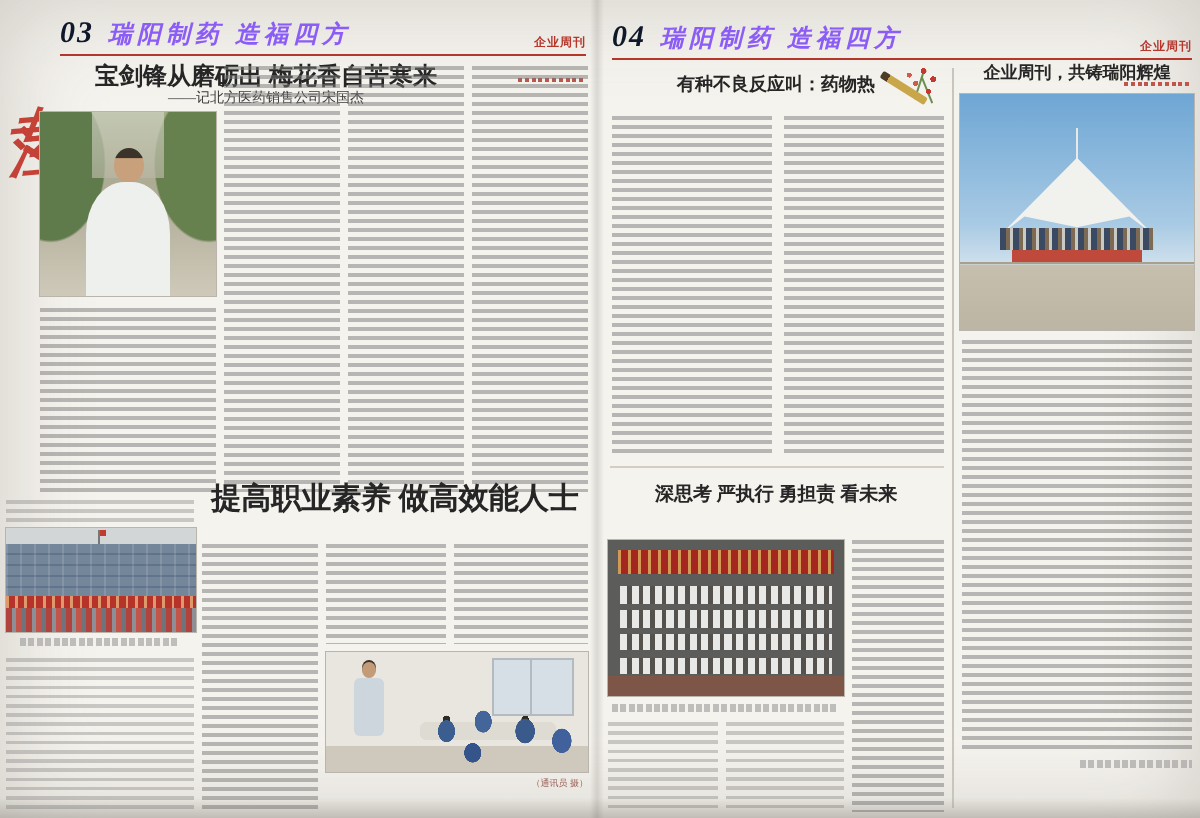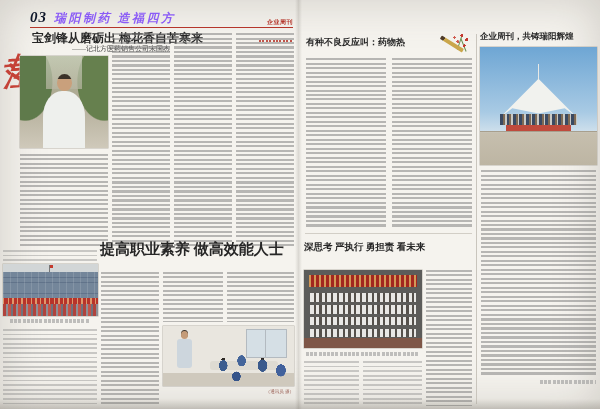--- a/index.html
+++ b/index.html
@@ -14,21 +14,21 @@
   .slogan{font:bold 12px "Liberation Serif",serif;font-style:italic;color:#8b5cf6;letter-spacing:2.5px;margin-left:7px;}
   .masthead{position:absolute;right:0;top:2px;text-align:right;color:#b5362b;}
   .masthead .mh1{font:bold 6px "Liberation Serif",serif;letter-spacing:.5px;}
   .mh2{display:inline-block;width:34px;height:2.5px;margin-top:1px;
        background:repeating-linear-gradient(90deg,#c0554a 0 2px,transparent 2px 3.4px);}
   
   .sim{background-image:repeating-linear-gradient(180deg,#787878 0 2px,transparent 2px 4.5px);opacity:.5;}
   .sim-lt{background-image:repeating-linear-gradient(180deg,#8a8a8a 0 1.8px,transparent 1.8px 4.6px);opacity:.42;}
   .cap-sim{background-image:repeating-linear-gradient(90deg,#9a9a9a 0 3px,transparent 3px 4.2px);height:3.5px;opacity:.6;}
   
-  .hl{font-family:"Liberation Serif",serif;font-weight:bold;color:#262626;text-align:left;white-space:nowrap;}
+  .hl{font-family:"Liberation Serif",serif;font-weight:bold;color:#262626;text-align:center;white-space:nowrap;}
   .sub{font-family:"Liberation Serif",serif;color:#3a3a3a;text-align:center;white-space:nowrap;}
   .calli{font-family:"DejaVu Serif",serif;font-style:italic;font-weight:bold;color:#c23429;
          writing-mode:vertical-rl;font-size:27px;letter-spacing:8px;transform:rotate(-5deg);opacity:.92;line-height:1;}
   .caption{font-size:4.5px;color:#9a6055;white-space:nowrap;}
   
   .photo{position:absolute;overflow:hidden;background:#ccc;box-shadow:0 0 0 .5px #b9b5ac;}
   
   .ph-portrait{background:
      radial-gradient(46px 66px at 6% 28%,#5f7a4b 0 58%,transparent 60%),
      radial-gradient(46px 66px at 96% 28%,#66804e 0 58%,transparent 60%),
@@ -107,21 +107,21 @@
     <span class="masthead">
       <span class="mh1">企业周刊</span><br>
       <span class="mh2"></span>
     </span>
     <span class="rule"></span>
   </div>
 
   <div class="abs calli" style="left:3px;top:30px;height:92px;">专注</div>
 
   <div class="abs hl" style="left:32px;top:30px;width:202px;font-size:12px;">宝剑锋从磨砺出 梅花香自苦寒来</div>
-  <div class="abs sub" style="left:20px;top:44px;width:202px;font-size:7px;">——记北方医药销售公司宋国杰</div>
+  <div class="abs sub" style="left:32px;top:44px;width:202px;font-size:7px;">——记北方医药销售公司宋国杰</div>
 
   <div class="photo ph-portrait" style="left:20px;top:56px;width:88px;height:92px;">
     <div class="path1"></div>
     <div class="head1"></div>
     <div class="shirt1"></div>
   </div>
 
   <div class="abs sim" style="left:112px;top:33px;width:58px;height:213px;"></div>
   <div class="abs sim" style="left:174px;top:33px;width:58px;height:213px;"></div>
   <div class="abs sim" style="left:236px;top:33px;width:58px;height:213px;"></div>
@@ -150,20 +150,28 @@
         <span class="h"></span>
         <span class="b"></span>
       </div>
     <div class="table2"></div>
     <div class="seated"></div>
   </div>
   <div class="abs caption" style="left:210px;top:389px;width:84px;text-align:right;">（通讯员 摄）</div>
 
   <div class="gutter"></div>
 
+  <div class="phead" style="left:306px;top:10px;width:290px;">
+    <span class="pageno">04</span><span class="slogan">瑞阳制药 造福四方</span>
+    <span class="masthead">
+      <span class="mh1">企业周刊</span><br>
+      <span class="mh2"></span>
+    </span>
+    <span class="rule"></span>
+  </div>
 
   <div class="vline" style="left:476px;top:34px;height:370px;"></div>
 
   <div class="abs hl" style="left:306px;top:36px;width:164px;font-size:9px;">有种不良反应叫：药物热</div>
   <div class="abs" style="left:437px;top:26px;width:40px;height:34px;">
     <span class="stem" style="left:22px;top:10px;transform:rotate(18deg);"></span>
     <span class="stem" style="left:26px;top:12px;transform:rotate(-22deg);"></span>
     <span class="flowers"></span>
     <span class="pen"></span>
   </div>

